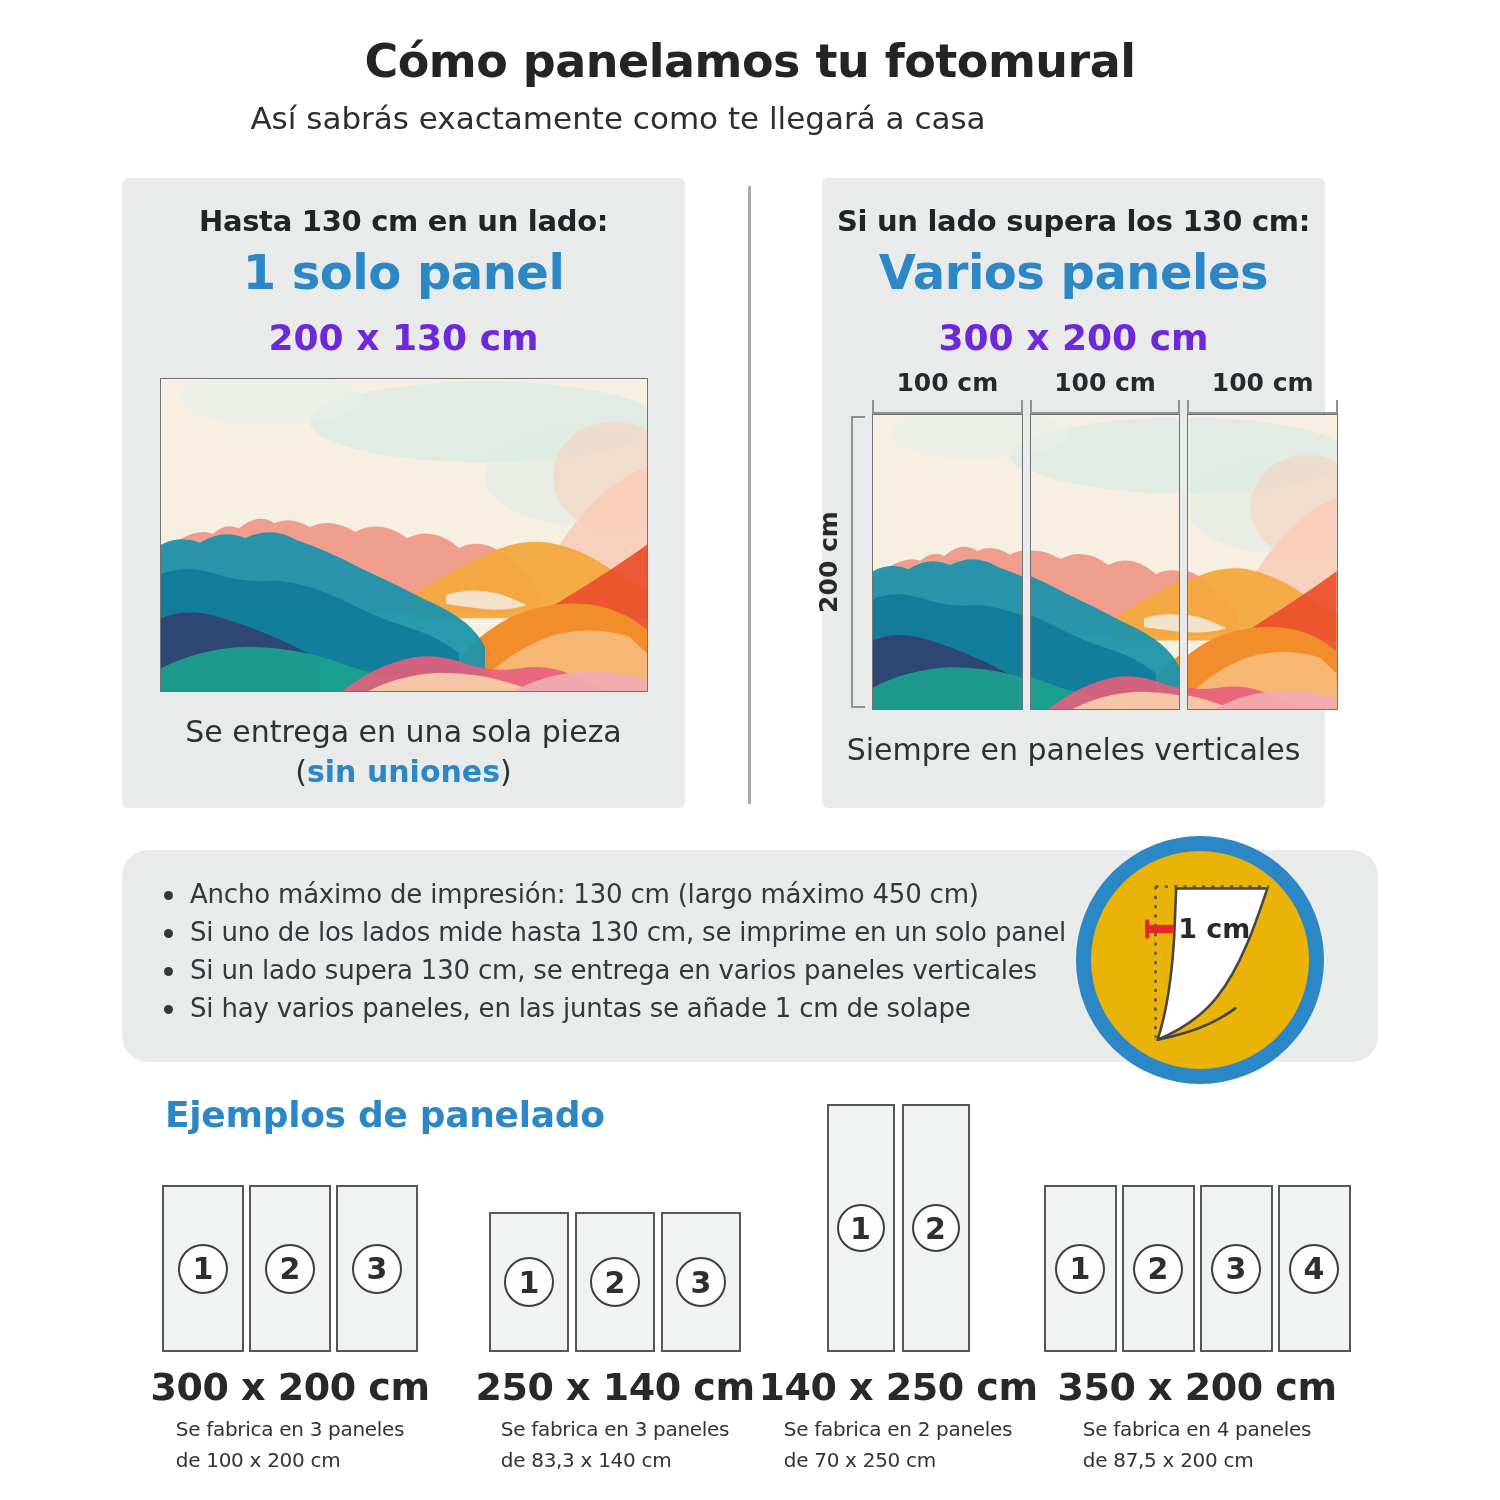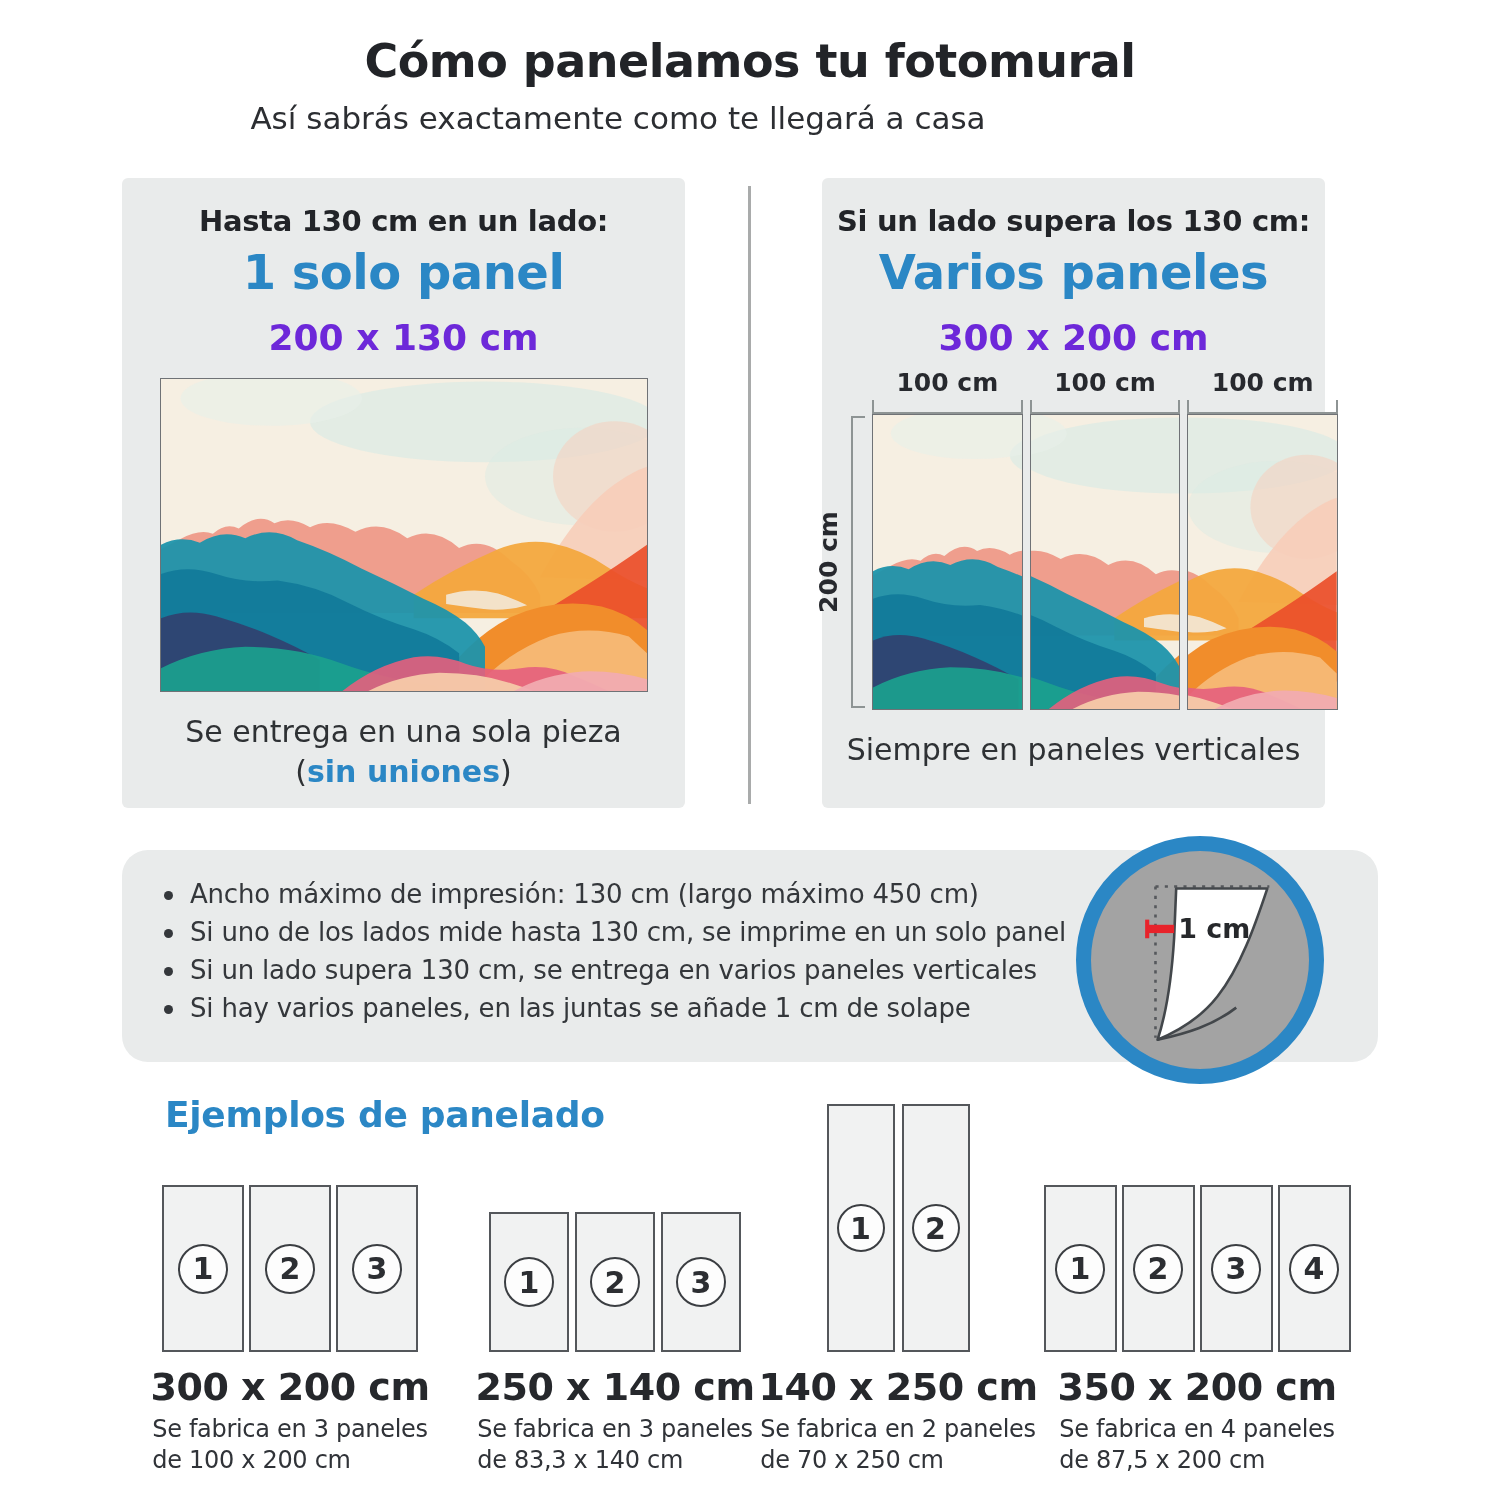--- a/index.html
+++ b/index.html
@@ -57,33 +57,33 @@
 
   
   .info-box{left:122px;top:850px;width:1256px;height:212px;background:#e9ebeb;border-radius:26px;}
   .info-list{margin:0;padding:25px 0 0 38px;list-style:none;}
   .info-list li{position:relative;padding-left:30px;font-size:26px;letter-spacing:-0.2px;
     color:#34373b;line-height:38px;font-weight:400;}
   .info-list li::before{content:"";position:absolute;left:4px;top:16px;width:9px;height:9px;
     border-radius:50%;background:#34373b;}
 
   .overlap-badge{left:1076px;top:836px;width:218px;height:218px;border-radius:50%;
-    border:15px solid #2b87c5;background:#a3a3a3;display:flex;align-items:center;justify-content:center;}
+    border:15px solid #2b87c5;background:#eab308;display:flex;align-items:center;justify-content:center;}
 
   
   .examples-heading{left:165px;top:1094px;font-size:36px;font-weight:700;color:#2b87c5;letter-spacing:-0.3px;}
   .example{position:absolute;display:flex;flex-direction:column;align-items:center;}
   .example .panels-row{display:flex;}
   .example .ex-panel{background:#f1f2f2;border:2px solid #54575b;box-sizing:border-box;
     display:flex;align-items:center;justify-content:center;}
   .num-circle{width:50px;height:50px;border-radius:50%;background:#fdfdfd;border:2px solid #3b3e42;
     box-sizing:border-box;display:flex;align-items:center;justify-content:center;
     font-size:30px;font-weight:700;color:#2c2e32;}
   .example .ex-size{margin-top:13px;font-size:38px;font-weight:700;color:#26282c;letter-spacing:-0.5px;}
-  .example .ex-caption{margin-top:5px;font-size:24px;letter-spacing:-0.3px;color:#303338;line-height:31px;font-weight:400;}
+  .example .ex-caption{margin-top:5px;font-size:20px;letter-spacing:-0.3px;color:#303338;line-height:31px;font-weight:400;}
 
   
   .ex-1 .panels-row{gap:5px;} .ex-1 .ex-panel{width:82px;height:167px;}
   .ex-2 .panels-row{gap:6px;} .ex-2 .ex-panel{width:80px;height:140px;}
   .ex-3 .panels-row{gap:7px;} .ex-3 .ex-panel{width:68px;height:248px;}
   .ex-3 .num-circle{width:48px;height:48px;}
   .ex-4 .panels-row{gap:5px;} .ex-4 .ex-panel{width:73px;height:167px;}
 </style>
 </head>
 <body>

